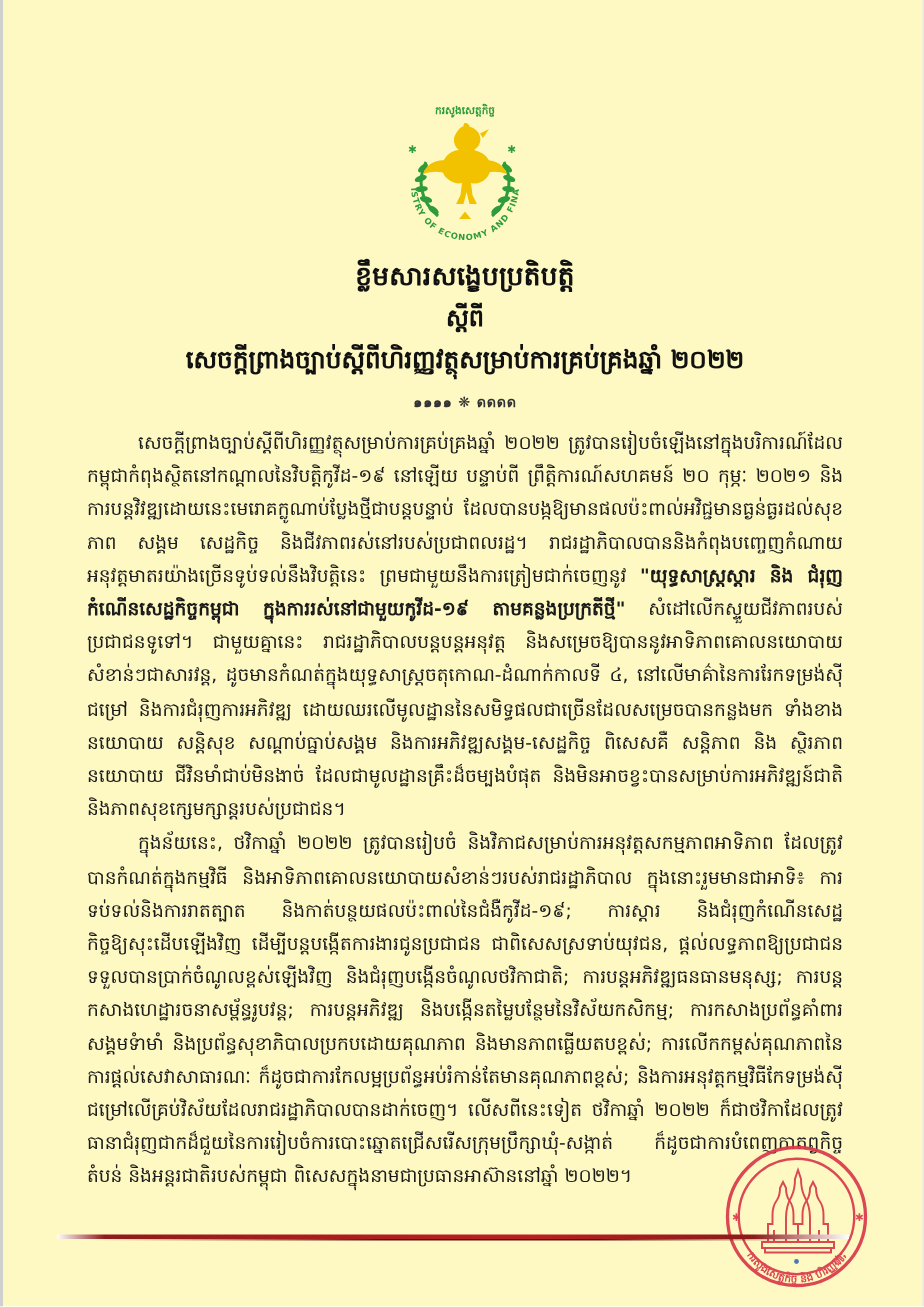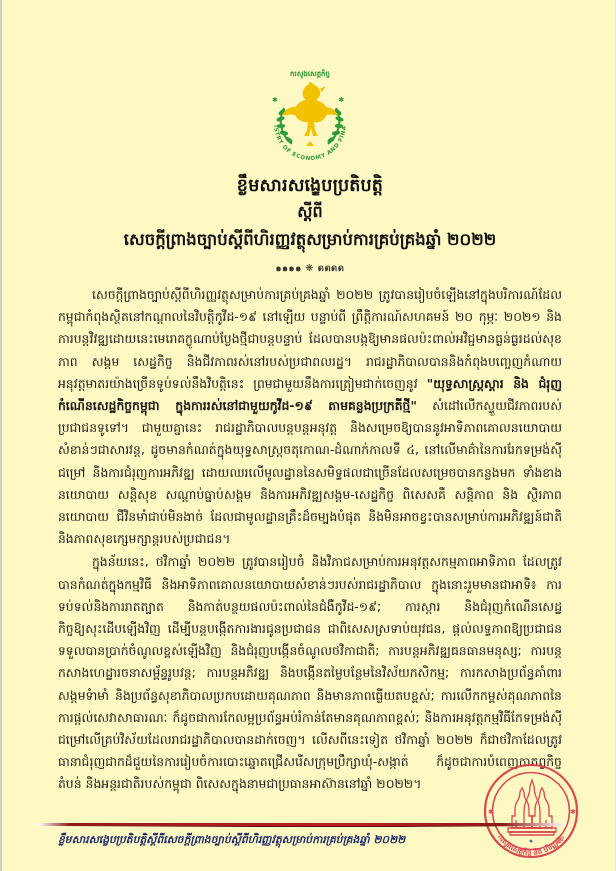--- a/index.html
+++ b/index.html
@@ -244,15 +244,14 @@
       </g>
       <circle cx="49" cy="79" r="1.6" fill="#3a6fb5"></circle>
     </svg>
   </div>
 
   <div class="footer-rule">
     <div class="bar"></div>
     <div class="bar2"></div>
   </div>
 
-  <div class="footer-text">ខ្លឹមសារសង្ខេបប្រតិបត្តិស្តីពីសេចក្តីព្រាងច្បាប់ស្តីពីហិរញ្ញវត្ថុសម្រាប់ការគ្រប់គ្រងឆ្នាំ ២០២២</div>
 
 </div>
 
 </body></html>

